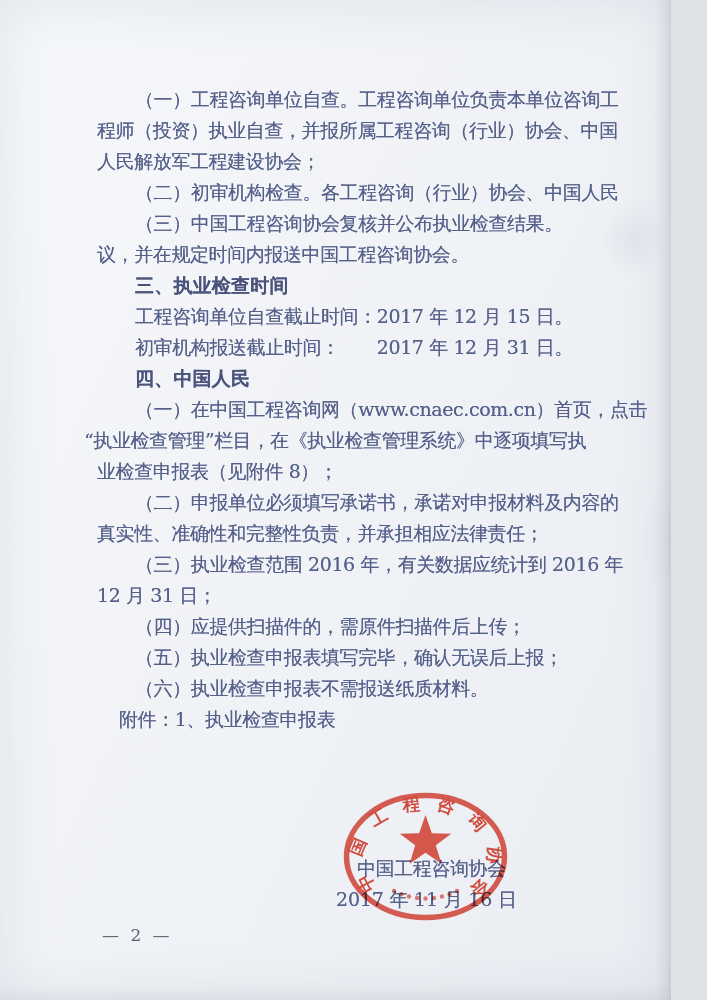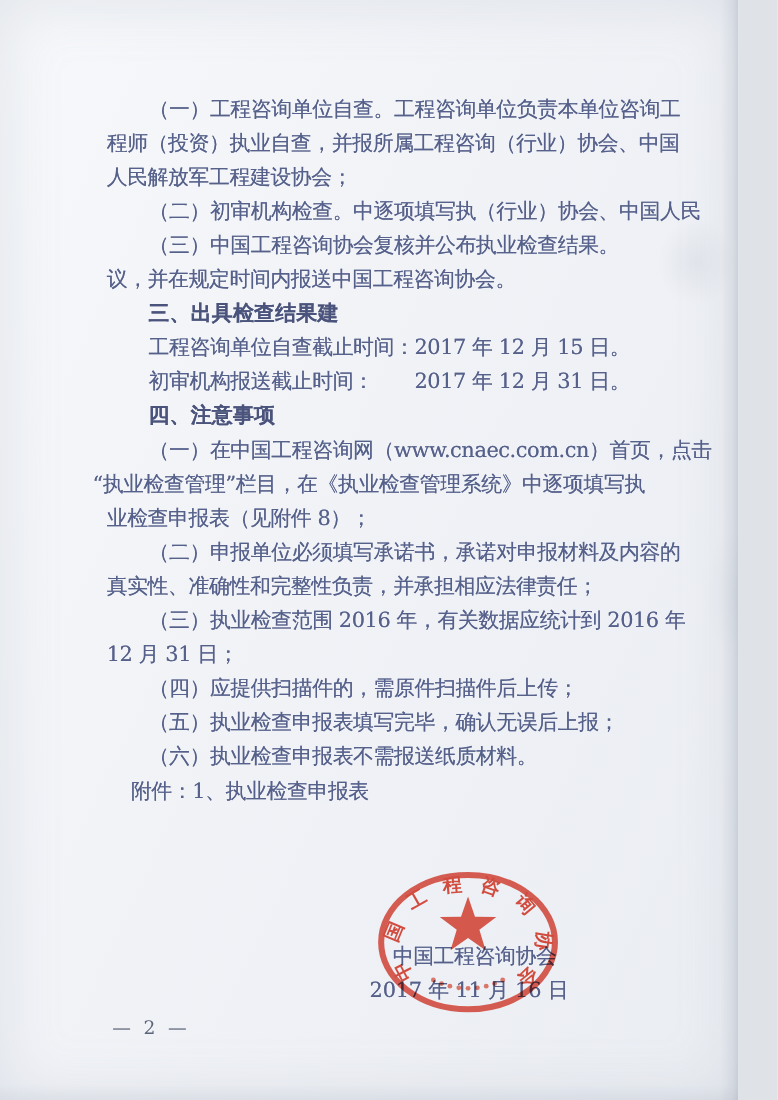--- a/index.html
+++ b/index.html
@@ -87,27 +87,27 @@
   <div class="edge-right"></div>
   <div class="edge-bottom"></div>
   <div class="crease"></div>
   <div class="smudge-a"></div>
   <div class="smudge-b"></div>
 
   <div class="content">
     <div class="line indent">（一）工程咨询单位自查。工程咨询单位负责本单位咨询工</div>
     <div class="line">程师（投资）执业自查，并报所属工程咨询（行业）协会、中国</div>
     <div class="line">人民解放军工程建设协会；</div>
-    <div class="line indent">（二）初审机构检查。中逐项填写执（行业）协会、中国人民</div>
+    <div class="line indent">（二）初审机构检查。各工程咨询（行业）协会、中国人民</div>
     <div class="line indent">（三）中国工程咨询协会复核并公布执业检查结果。</div>
     <div class="line">议，并在规定时间内报送中国工程咨询协会。</div>
-    <div class="line heading">三、出具检查结果建</div>
+    <div class="line heading">三、执业检查时间</div>
     <div class="line indent">工程咨询单位自查截止时间：2017 年 12 月 15 日。</div>
     <div class="line indent">初审机构报送截止时间：　　2017 年 12 月 31 日。</div>
-    <div class="line heading">四、注意事项</div>
+    <div class="line heading">四、中国人民</div>
     <div class="line indent">（一）在中国工程咨询网（www.cnaec.com.cn）首页，点击</div>
     <div class="line hang">“执业检查管理”栏目，在《执业检查管理系统》中逐项填写执</div>
     <div class="line">业检查申报表（见附件 8）；</div>
     <div class="line indent">（二）申报单位必须填写承诺书，承诺对申报材料及内容的</div>
     <div class="line">真实性、准确性和完整性负责，并承担相应法律责任；</div>
     <div class="line indent">（三）执业检查范围 2016 年，有关数据应统计到 2016 年</div>
     <div class="line">12 月 31 日；</div>
     <div class="line indent">（四）应提供扫描件的，需原件扫描件后上传；</div>
     <div class="line indent">（五）执业检查申报表填写完毕，确认无误后上报；</div>
     <div class="line indent">（六）执业检查申报表不需报送纸质材料。</div>

